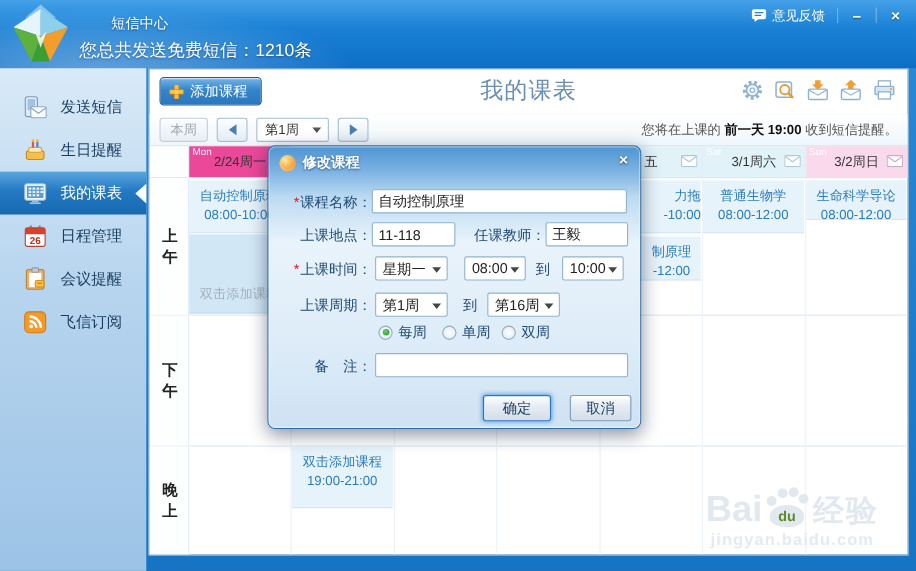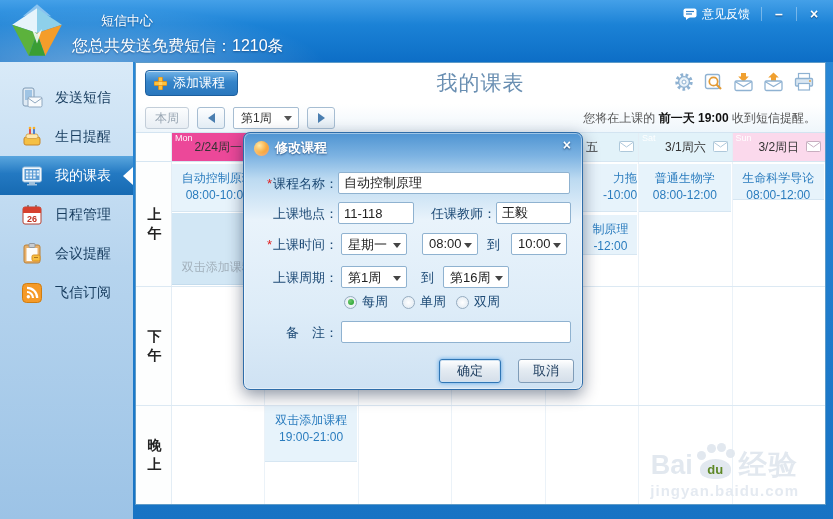--- a/index.html
+++ b/index.html
@@ -113,21 +113,21 @@
     background:radial-gradient(#ffffff,#dde7f0);position:relative;box-sizing:border-box;}
   .radio.sel::after{content:"";position:absolute;left:2.5px;top:2.5px;width:6px;height:6px;border-radius:50%;
     background:radial-gradient(circle at 35% 35%,#6cc86c,#1f9e28);}
   .dbtn{position:absolute;height:24px;border-radius:3px;border:1px solid #7f9cb8;font-size:13px;color:#1a3a5c;
     background:linear-gradient(180deg,#ffffff,#e4ebf2 45%,#d4dee9);cursor:pointer;font-family:inherit;box-sizing:border-box;}
   .dbtn.ok{border-color:#2f76b5;box-shadow:0 0 4px rgba(80,160,230,.95), inset 0 0 0 1px #cfe2f2;}
 
   
   .watermark{position:absolute;right:34px;bottom:20px;z-index:40;text-align:center;opacity:.9;}
   .wm-line1{display:flex;align-items:flex-end;justify-content:center;gap:3px;color:#dfe6ee;font-weight:bold;}
-  .wm-bai{font-size:27px;line-height:1;}
+  .wm-bai{font-size:33px;line-height:1;}
   .wm-jy{font-size:28px;line-height:1.05;letter-spacing:2px;}
   .paw{position:relative;width:40px;height:36px;}
   .toe{position:absolute;left:1px;top:8px;width:9px;height:9px;border-radius:50%;background:#dfe6ee;
     box-shadow:10px -7px 0 #dfe6ee,20px -8px 0 #dfe6ee,29px -2px 0 #dfe6ee;}
   .pad{position:absolute;left:4px;bottom:0;width:31px;height:20px;background:#dfe6ee;
     border-radius:55% 55% 46% 46%;display:flex;align-items:center;justify-content:center;
     color:#4d7c0f;font-size:13px;font-weight:bold;}
   .wm-line2{font-size:15px;color:#e2e8f0;margin-top:3px;font-weight:bold;letter-spacing:1px;}
 </style>
 </head>

